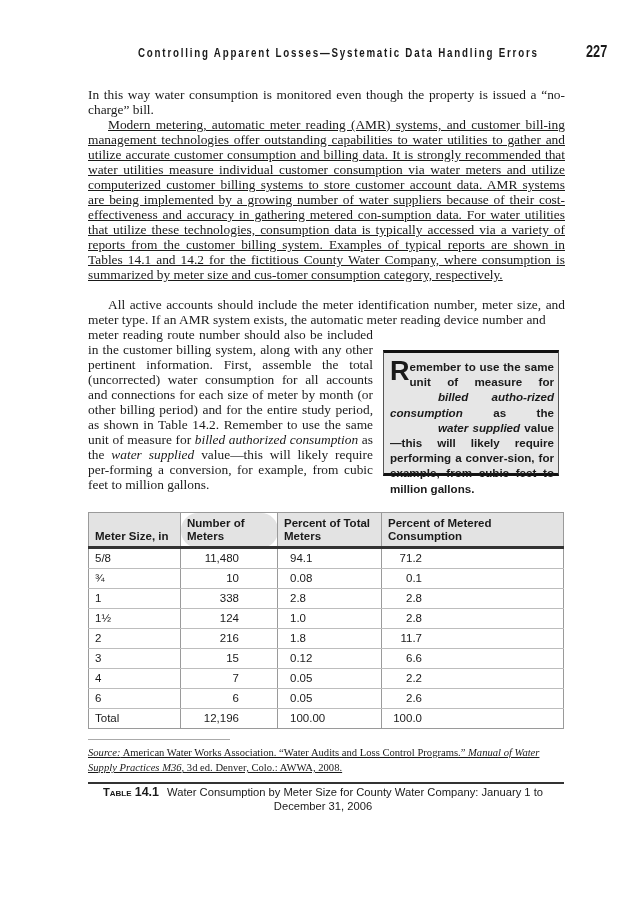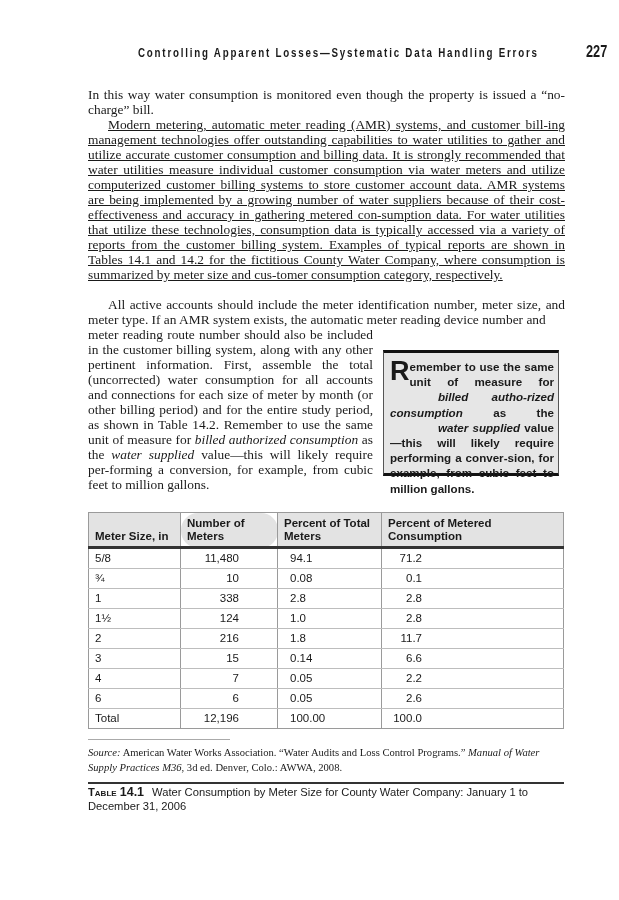--- a/index.html
+++ b/index.html
@@ -53,27 +53,27 @@
     margin-left: 10px;
   }
   td:first-child { border-left: 1px solid #9a9a9a; }
   tr:last-child td { border-bottom: 1px solid #9a9a9a; }
   .c1 { width: 92px; } .c2 { width: 97px; border-radius: 17px; } .c3 { width: 104px; }
   .num { display: inline-block; text-align: right; }
   .n2 { width: 52px; } .n3 { width: 28px; text-align: left; padding-left: 6px; } .n4 { width: 34px; }
   .rule-short { position: absolute; left: 88px; top: 739px; width: 142px; height: 1px; background: #aaa; }
   .source {
     position: absolute; left: 88px; top: 745px; width: 478px;
-    font-family: "Liberation Serif", serif; font-size: 10.6px; line-height: 15px;
+    font-family: "Liberation Serif", serif; font-size: 10.6px; line-height: 15px; text-decoration: underline;
   }
   .source em { font-style: italic; }
   .rule-caption { position: absolute; left: 88px; top: 782px; width: 476px; height: 2px; background: #333; }
   .caption {
     position: absolute; left: 88px; top: 786px; width: 470px;
-    font-family: "Liberation Sans", sans-serif; font-size: 11.2px; line-height: 13.5px;
+    font-family: "Liberation Sans", sans-serif; font-size: 11.2px; line-height: 13.5px; text-align: center;
   }
   .caption .label { font-weight: bold; font-variant: small-caps; margin-right: 8px; }
   .caption .label .no { font-size: 12.5px; }
 </style>
 </head>
 <body>
 
 <div class="running-head">Controlling Apparent Losses—Systematic Data Handling Errors</div>
 <div class="page-number">227</div>
 
@@ -132,21 +132,21 @@
         </tr>
         <tr>
           <td>2</td>
           <td><span class="num n2">216</span></td>
           <td><span class="num n3">1.8</span></td>
           <td><span class="num n4">11.7</span></td>
         </tr>
         <tr>
           <td>3</td>
           <td><span class="num n2">15</span></td>
-          <td><span class="num n3">0.14</span></td>
+          <td><span class="num n3">0.12</span></td>
           <td><span class="num n4">6.6</span></td>
         </tr>
         <tr>
           <td>4</td>
           <td><span class="num n2">7</span></td>
           <td><span class="num n3">0.05</span></td>
           <td><span class="num n4">2.2</span></td>
         </tr>
         <tr>
           <td>6</td>

